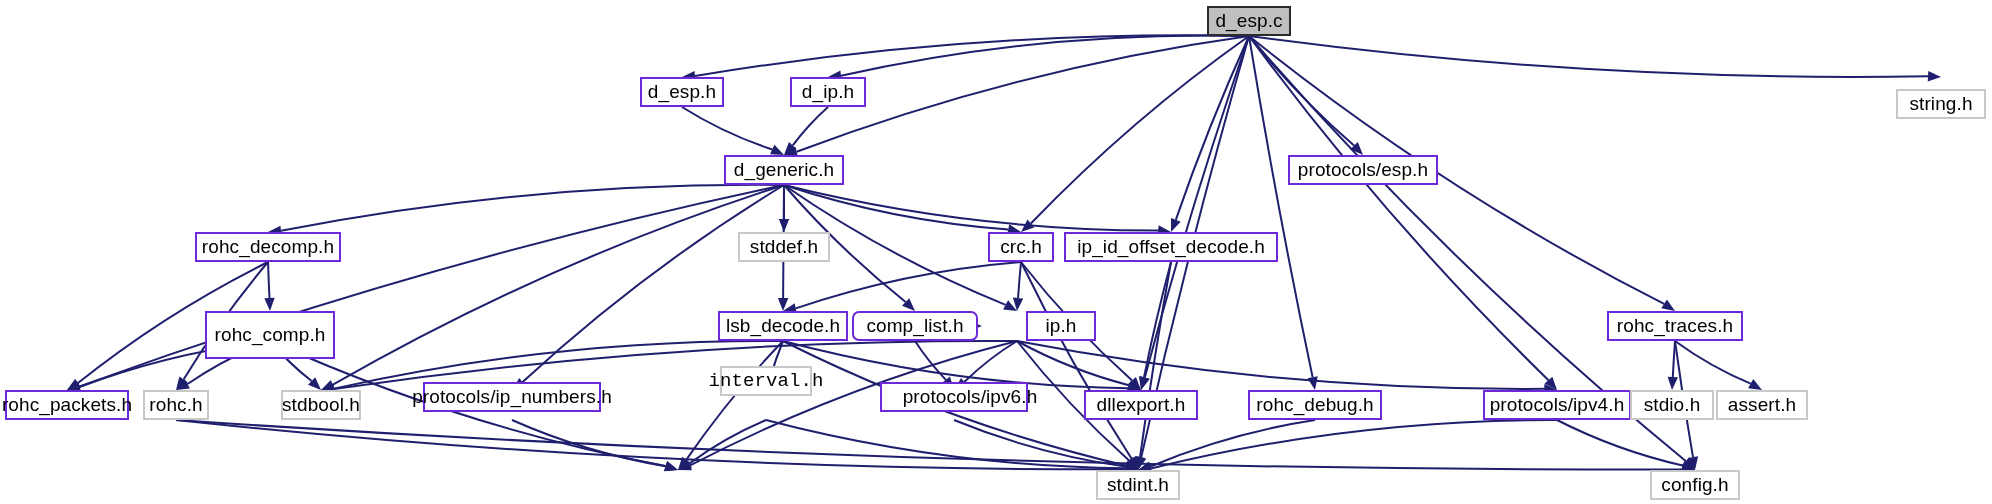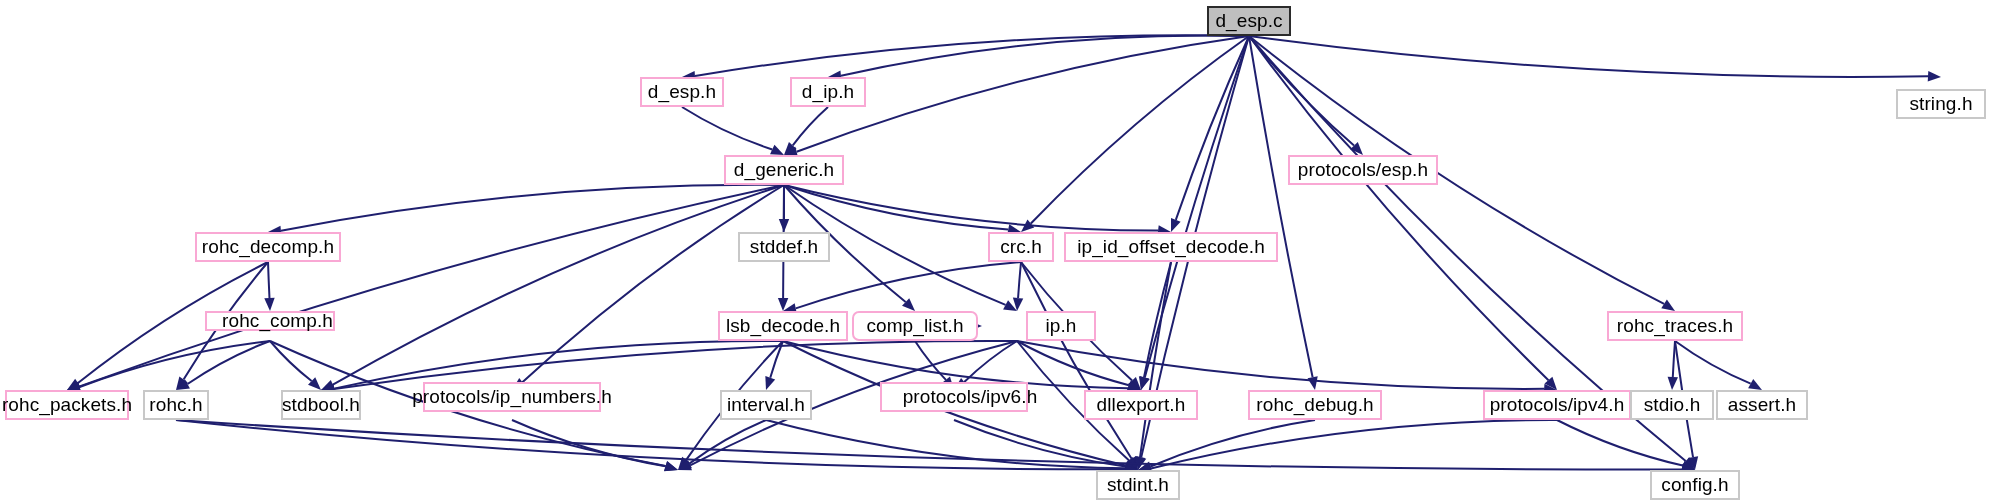--- a/index.html
+++ b/index.html
@@ -1,21 +1,21 @@
 <!DOCTYPE html>
 <html><head>
 <meta charset="utf-8">
 <style>
   html,body{margin:0;padding:0;background:#ffffff;}
   body{font-family:"Liberation Sans",sans-serif;}
   #graph-root{position:relative;width:1992px;height:504px;overflow:hidden;background:#fff;}
   svg#edges{position:absolute;left:0;top:0;width:1992px;height:504px;}
   .node{position:absolute;box-sizing:border-box;display:flex;align-items:center;justify-content:center;
         background:#ffffff;white-space:nowrap;font-size:19px;color:#000000;letter-spacing:0.1px;}
-  .node.hdr{border:2px solid #f9a8d4;}
+  .node.hdr{border:2px solid #6d28d9;}
   .node.sys{border:2px solid #c8c8c8;}
   .node.root{border:2px solid #2b2b2b;background:#bfbfbf;}
   .edge{fill:none;stroke:#1f1f6e;stroke-width:2;}
   .arrow{fill:#1f1f6e;}
 </style>
 </head>
 <body>
 
 <div id="graph-root">
   <svg id="edges" viewBox="0 0 1992 504" preserveAspectRatio="none">
@@ -173,21 +173,21 @@
       </div>
       <div class="node hdr" style="left: 988px; top: 232px; width: 66px; height: 30px;">
         <span>crc.h</span>
       </div>
       <div class="node hdr" style="left: 1064px; top: 232px; width: 214px; height: 30px;">
         <span>ip_id_offset_decode.h</span>
       </div>
       <div class="node hdr" style="left: 1607px; top: 311px; width: 136px; height: 30px;">
         <span>rohc_traces.h</span>
       </div>
-      <div class="node hdr" style="left: 205px; top: 311px; width: 130px; height: 20px; justify-content: flex-end;">
+      <div class="node hdr" style="left: 205px; top: 311px; width: 130px; height: 48px;">
         <span>rohc_comp.h</span>
       </div>
       <div class="node hdr" style="left: 718px; top: 311px; width: 130px; height: 30px;">
         <span>lsb_decode.h</span>
       </div>
       <div class="node hdr" style="left: 852px; top: 311px; width: 126px; height: 30px; border-radius: 7px;">
         <span>comp_list.h</span>
       </div>
       <div class="node hdr" style="left: 982px; top: 311px; width: 70px; height: 30px; margin-left: 44px;">
         <span>ip.h</span>
@@ -197,21 +197,21 @@
       </div>
       <div class="node sys" style="left: 143px; top: 390px; width: 66px; height: 30px;">
         <span>rohc.h</span>
       </div>
       <div class="node sys" style="left: 281px; top: 390px; width: 80px; height: 30px;">
         <span>stdbool.h</span>
       </div>
       <div class="node hdr" style="left: 423px; top: 382px; width: 178px; height: 30px;">
         <span>protocols/ip_numbers.h</span>
       </div>
-      <div class="node sys" style="left: 720px; top: 390px; width: 92px; height: 30px;">
+      <div class="node sys" style="left: 720px; top: 366px; width: 92px; height: 30px; font-family: Liberation Mono, monospace;">
         <span>interval.h</span>
       </div>
       <div class="node hdr" style="left: 880px; top: 382px; width: 148px; height: 30px; padding-left: 32px;">
         <span>protocols/ipv6.h</span>
       </div>
       <div class="node hdr" style="left: 1084px; top: 390px; width: 114px; height: 30px;">
         <span>dllexport.h</span>
       </div>
       <div class="node hdr" style="left: 1248px; top: 390px; width: 134px; height: 30px;">
         <span>rohc_debug.h</span>

